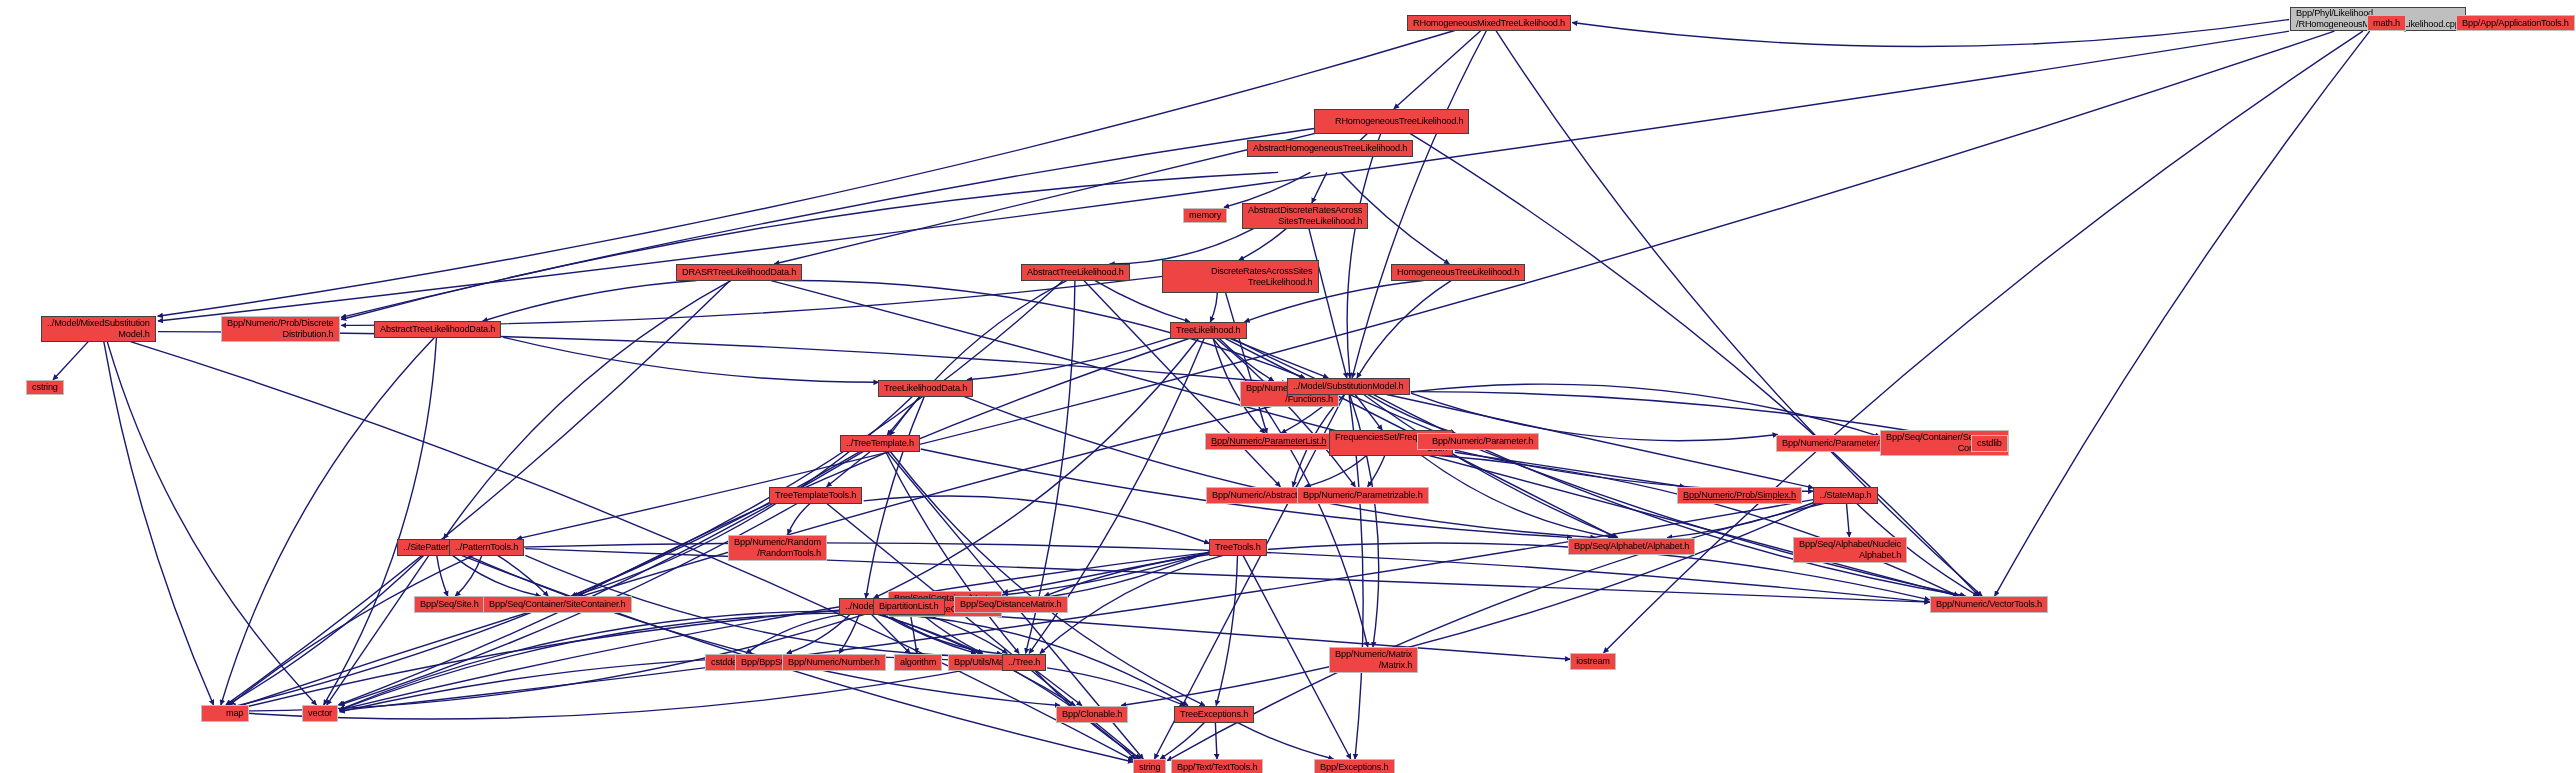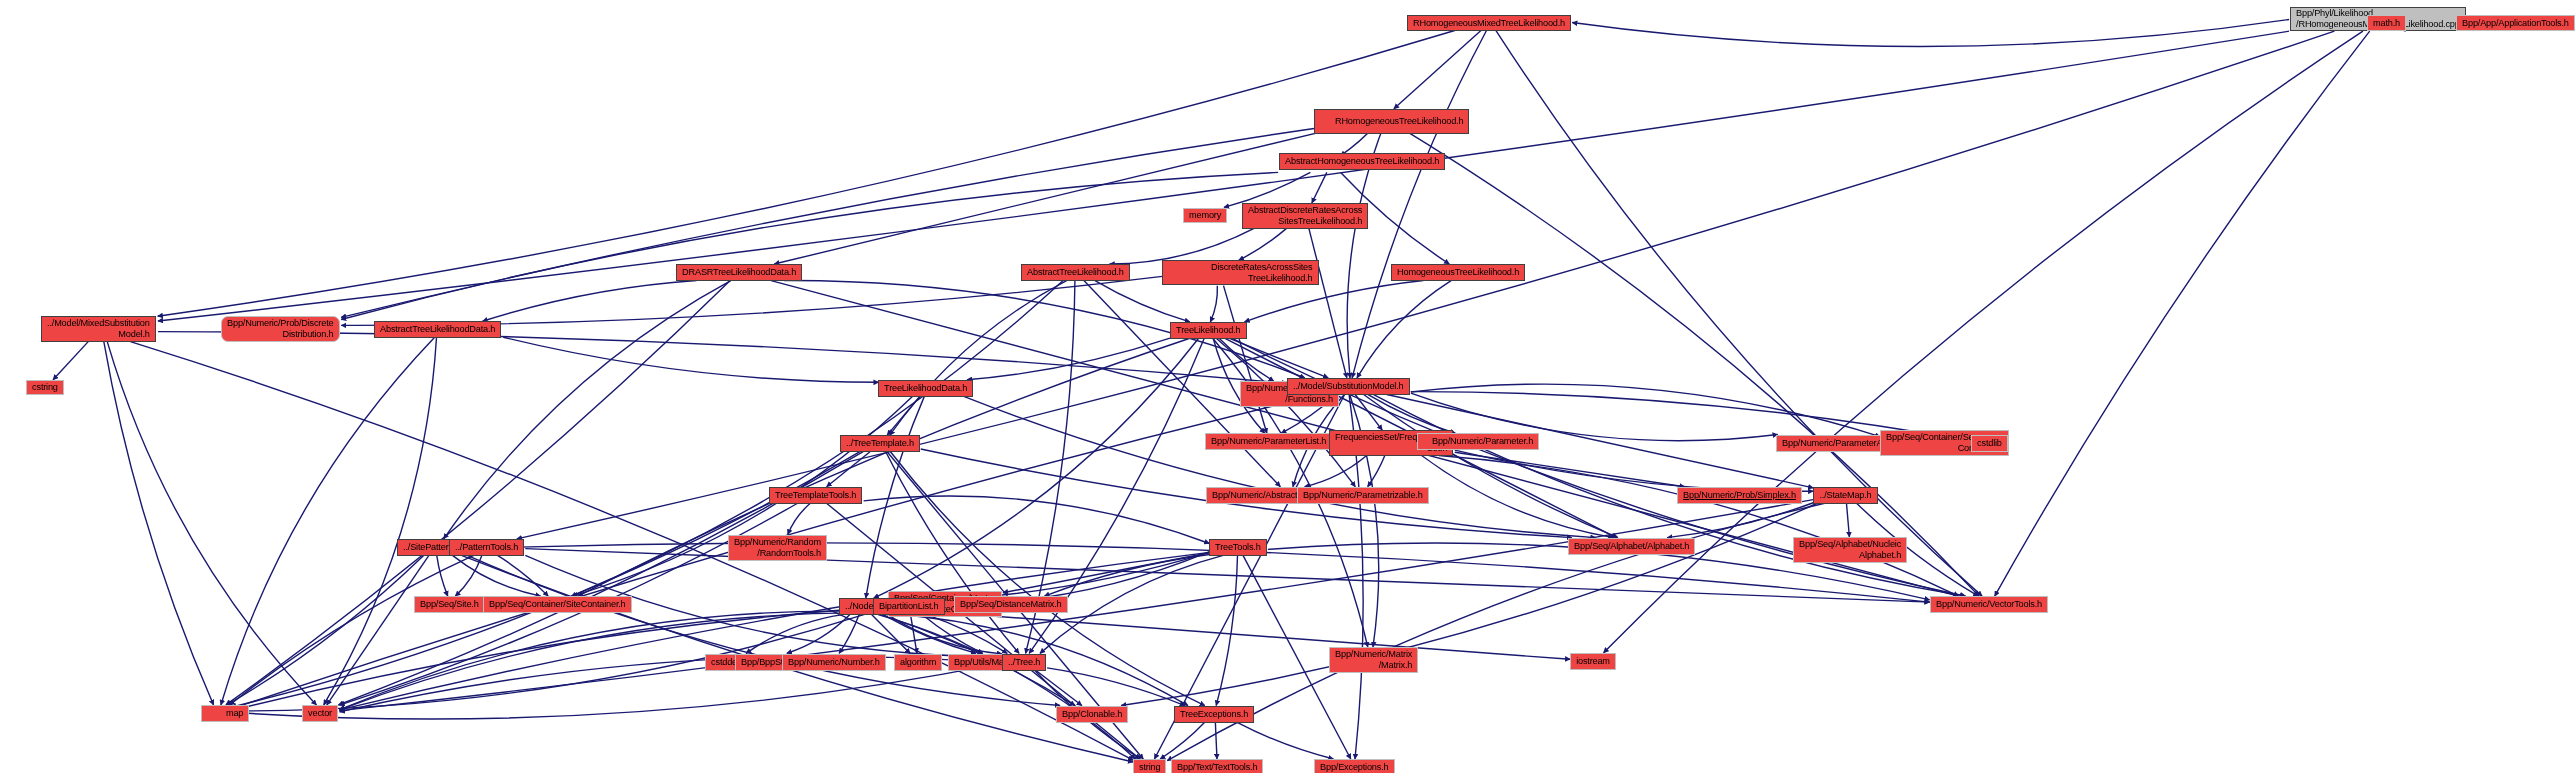--- a/index.html
+++ b/index.html
@@ -172,41 +172,41 @@
     </g>
 </svg>
 
 <div id="nodes">
     <div class="node root" style="left: 2290px; top: 7px; min-width: 164px; height: 24px;">Bpp/Phyl/Likelihood
 /RHomogeneousMixedTreeLikelihood.cpp</div>
     <div class="node internal" style="left: 1407px; top: 15.3px; min-width: 155px; height: 15.3px;">RHomogeneousMixedTreeLikelihood.h</div>
     <div class="node external" style="left: 2367px; top: 15.3px; min-width: 33px; height: 15.3px;">math.h</div>
     <div class="node external" style="left: 2456px; top: 15.3px; min-width: 103px; height: 15.3px;">Bpp/App/ApplicationTools.h</div>
     <div class="node internal" style="left: 1314px; top: 109px; min-width: 134px; height: 25px; padding-left: 20px;">RHomogeneousTreeLikelihood.h</div>
-    <div class="node internal" style="left: 1247px; top: 153px; min-width: 159px; height: 16.5px; margin-left: 32px;">AbstractHomogeneousTreeLikelihood.h</div>
+    <div class="node internal" style="left: 1247px; top: 140px; min-width: 159px; height: 16.5px;">AbstractHomogeneousTreeLikelihood.h</div>
     <div class="node external" style="left: 1183px; top: 208px; min-width: 43px; height: 15.3px;">memory</div>
     <div class="node internal" style="left: 1242px; top: 203px; min-width: 113px; height: 25.5px;">AbstractDiscreteRatesAcross
 SitesTreeLikelihood.h</div>
     <div class="node internal" style="left: 676px; top: 264px; min-width: 92px; height: 16.5px;">DRASRTreeLikelihoodData.h</div>
     <div class="node internal" style="left: 1021px; top: 264px; min-width: 79px; height: 16.5px;">AbstractTreeLikelihood.h</div>
-    <div class="node internal" style="left: 1162px; top: 260px; min-width: 112px; height: 25px; padding-left: 48px;">DiscreteRatesAcrossSites
+    <div class="node internal" style="left: 1162px; top: 260px; min-width: 112px; height: 33px; padding-left: 48px;">DiscreteRatesAcrossSites
 TreeLikelihood.h</div>
     <div class="node internal" style="left: 1391px; top: 264px; min-width: 116px; height: 16.5px;">HomogeneousTreeLikelihood.h</div>
     <div class="node internal" style="left: 41px; top: 316px; min-width: 92px; height: 25.5px;">../Model/MixedSubstitution
 Model.h</div>
-    <div class="node external" style="left: 221px; top: 316px; min-width: 94px; height: 25.5px; border-radius: 7px;">Bpp/Numeric/Prob/Discrete
+    <div class="node external" style="left: 221px; top: 316px; min-width: 94px; height: 25.5px;">Bpp/Numeric/Prob/Discrete
 Distribution.h</div>
     <div class="node internal" style="left: 374px; top: 321px; min-width: 93px; height: 16.5px;">AbstractTreeLikelihoodData.h</div>
     <div class="node internal" style="left: 1170px; top: 322px; min-width: 56px; height: 16.5px;">TreeLikelihood.h</div>
     <div class="node external" style="left: 26px; top: 380px; min-width: 30px; height: 15.3px;">cstring</div>
     <div class="node internal" style="left: 878px; top: 380px; min-width: 69px; height: 16.5px;">TreeLikelihoodData.h</div>
     <div class="node external" style="left: 1240px; top: 381px; min-width: 52px; height: 25.5px;">Bpp/Numeric/Function
 /Functions.h</div>
     <div class="node internal" style="left: 1287px; top: 378px; min-width: 64px; height: 16.5px;">../Model/SubstitutionModel.h</div>
-    <div class="node external" style="left: 1205px; top: 433px; min-width: 66px; height: 16.5px;">Bpp/Numeric/ParameterList.h</div>
+    <div class="node external" style="left: 1205px; top: 433px; min-width: 66px; height: 16.5px; text-decoration: underline;">Bpp/Numeric/ParameterList.h</div>
     <div class="node internal" style="left: 1329px; top: 430px; min-width: 64px; height: 25.5px;">FrequenciesSet/Frequencies
 Set.h</div>
     <div class="node external" style="left: 1417px; top: 433px; min-width: 57px; height: 16.5px; padding-left: 14px;">Bpp/Numeric/Parameter.h</div>
     <div class="node external" style="left: 1776px; top: 435px; min-width: 94px; height: 16.5px;">Bpp/Numeric/ParameterAliasable.h</div>
     <div class="node external" style="left: 1880px; top: 430px; min-width: 81px; height: 25.5px;">Bpp/Seq/Container/Sequence
 Container.h</div>
     <div class="node external" style="left: 1971px; top: 435px; min-width: 25.5px; height: 16.5px;">cstdlib</div>
     <div class="node internal" style="left: 840px; top: 435px; min-width: 46px; height: 16.5px;">../TreeTemplate.h</div>
     <div class="node external" style="left: 1206px; top: 487px; min-width: 84px; height: 16.5px;">Bpp/Numeric/AbstractParametrizable.h</div>
     <div class="node external" style="left: 1297px; top: 487px; min-width: 67px; height: 16.5px;">Bpp/Numeric/Parametrizable.h</div>

